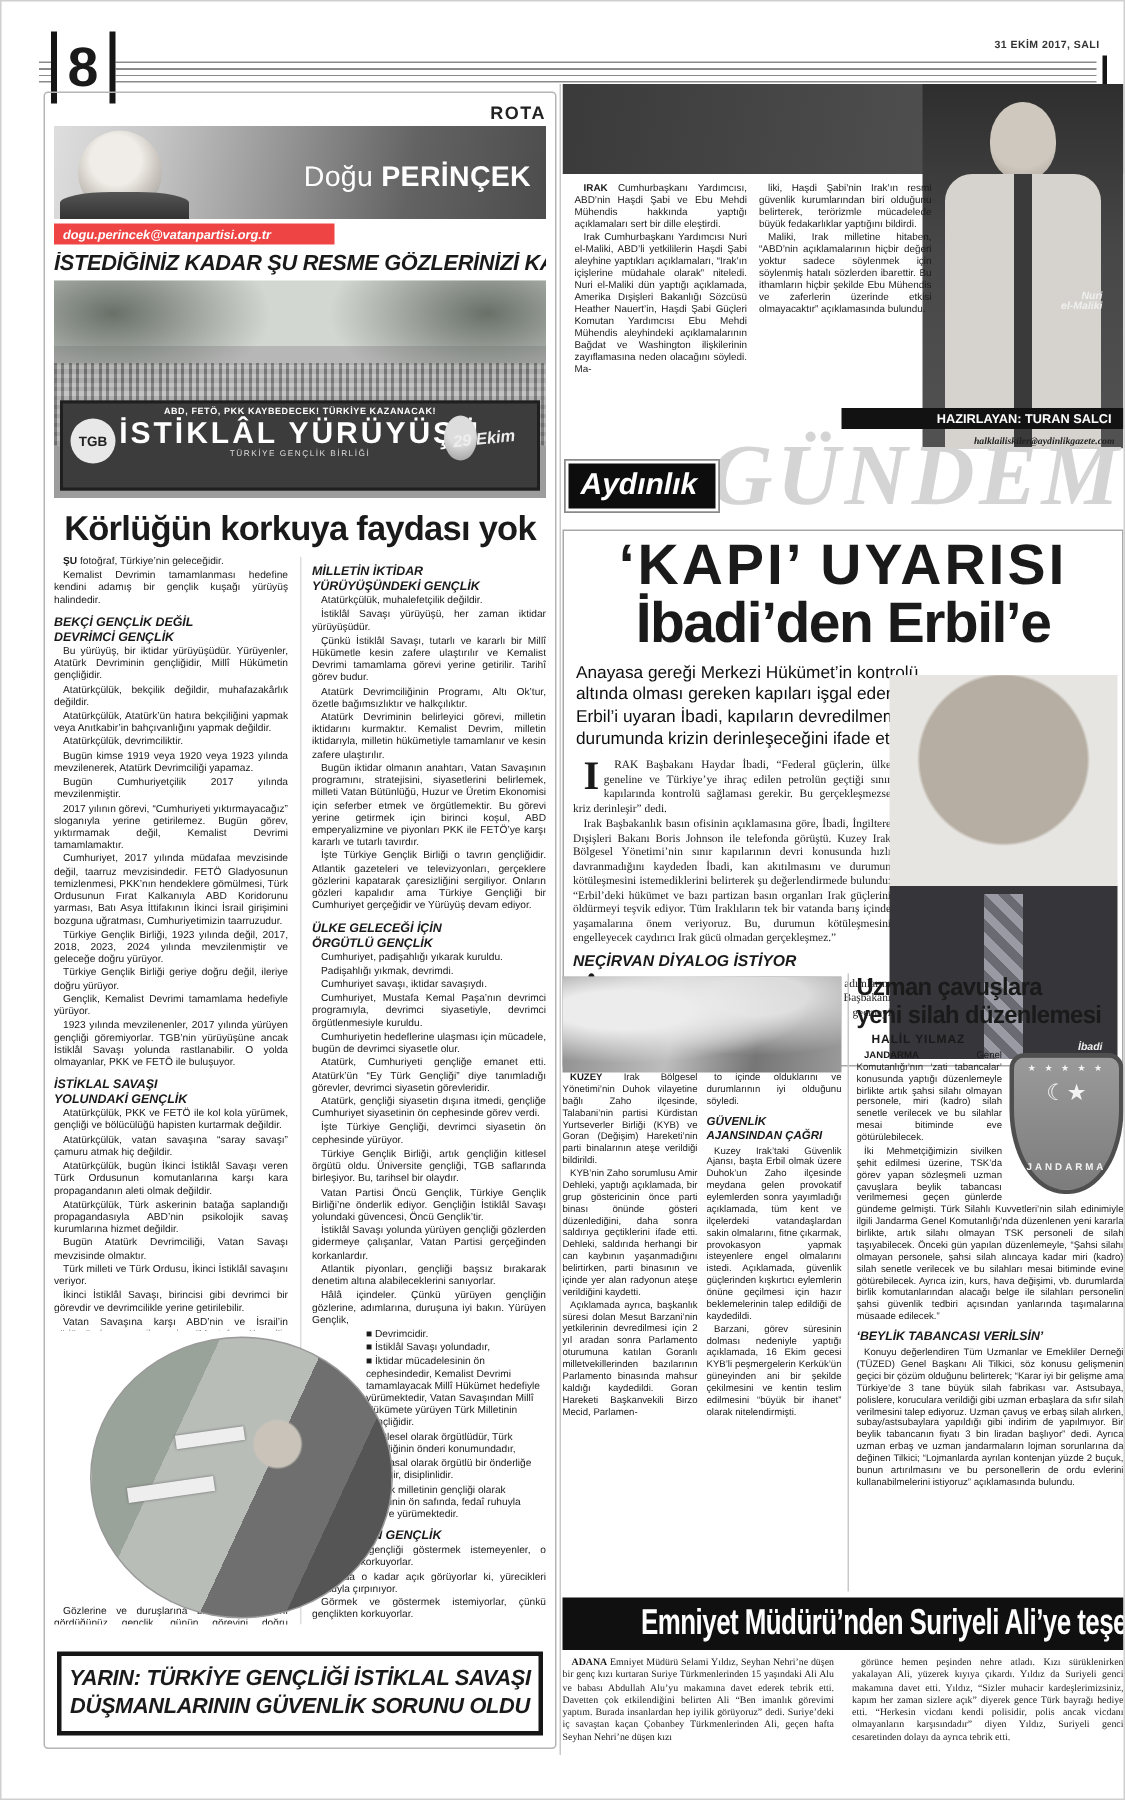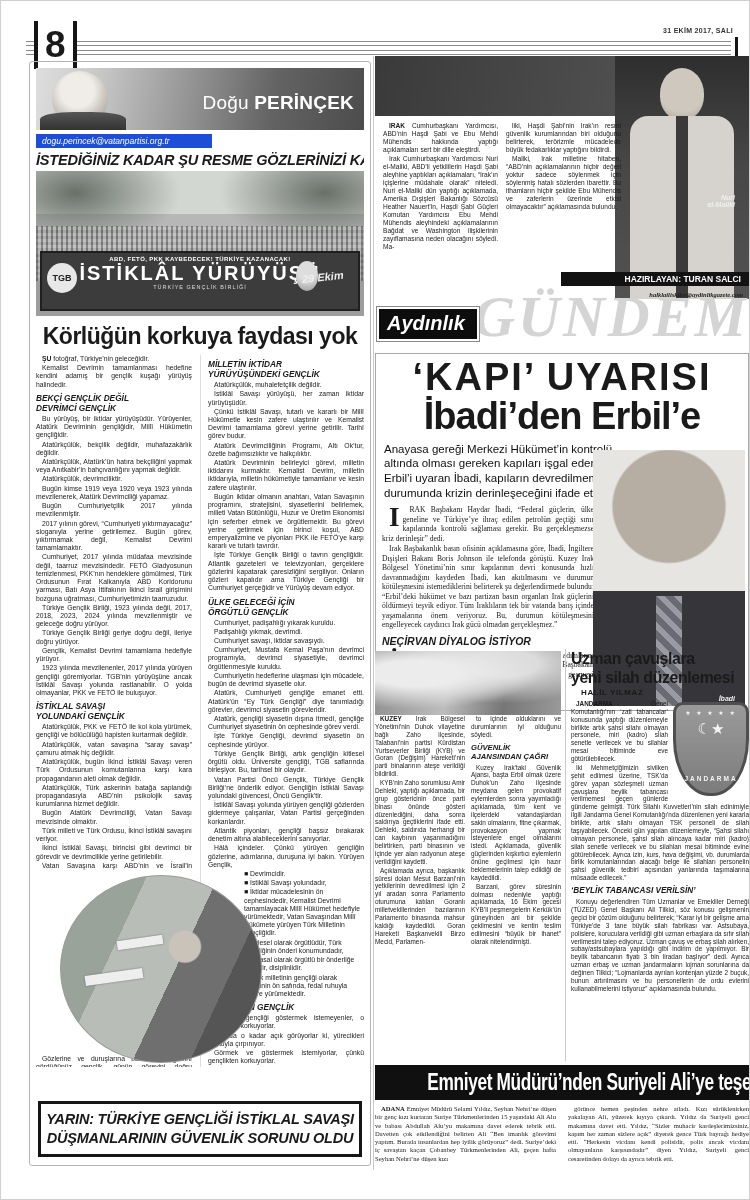--- a/index.html
+++ b/index.html
@@ -18,21 +18,21 @@
         border-radius:3px;padding:6px;box-sizing:border-box;}
   .rota-label{text-align:right;font-size:12px;font-weight:700;letter-spacing:1px;color:#222;height:16px;}
   .author-banner{position:relative;height:62px;
      background:linear-gradient(100deg,#dedede 0%,#c6c6c6 20%,#979797 45%,#636363 72%,#4c4c4c 100%);}
   .author-head{position:absolute;left:16px;top:3px;width:56px;height:56px;border-radius:50%;
      background:radial-gradient(circle at 45% 35%,#f0ede8 0 35%,#c9c4bd 60%,#8c8c8c 100%);}
   .author-suit{position:absolute;left:4px;bottom:0;width:86px;height:18px;border-radius:40% 40% 0 0;
      background:linear-gradient(#555,#333);}
   .author-name{position:absolute;right:10px;bottom:16px;color:#fff;font-size:19px;letter-spacing:.2px;margin-left:10px;}
   .author-name .fn{font-weight:300;} .author-name .ln{font-weight:800;}
-  .email-bar{display:inline-block;background:#1d4ed8;color:#fff;font-size:8.5px;font-weight:400;
+  .email-bar{display:inline-block;background:#ef4444;color:#fff;font-size:8.5px;font-weight:700;
      font-style:italic;padding:2px 42px 2px 6px;margin-top:1px;}
   .kicker{font-style:italic;font-weight:900;font-size:14.5px;letter-spacing:-.2px;white-space:nowrap;
      overflow:hidden;margin:4px 0 3px;}
   .march-photo{position:relative;height:145px;overflow:hidden;
      background:
        radial-gradient(ellipse 150px 80px at 12% 15%,#687068 0%,rgba(104,112,104,0) 70%),
        radial-gradient(ellipse 150px 80px at 88% 15%,#687068 0%,rgba(104,112,104,0) 70%),
        linear-gradient(#d3d7d2 0 30%,#b7b7b7 30% 55%,#9d9d9d 55% 100%);}
   .crowd{position:absolute;left:0;right:0;top:38%;height:38%;
      background:repeating-linear-gradient(90deg,rgba(70,70,70,.45) 0 2px,rgba(205,205,205,.4) 2px 5px),
@@ -154,20 +154,21 @@
 <div id="page">
 
   <div class="hdr-rules"></div>
   <div class="page-num">8</div>
   <div class="hdr-endbar"></div>
   <div class="hdr-date">31 EKİM 2017, SALI</div>
 
   <div class="vline" style="left:372px;top:55px;height:1114px;"></div>
 
   <div id="rota">
+    <div class="rota-label">ROTA</div>
     <div class="author-banner">
       <div class="author-head"></div>
       <div class="author-suit"></div>
       <div class="author-name"><span class="fn">Doğu </span><span class="ln">PERİNÇEK</span></div>
     </div>
     <div class="email-bar">dogu.perincek@vatanpartisi.org.tr</div>
     <div class="kicker">İSTEDİĞİNİZ KADAR ŞU RESME GÖZLERİNİZİ KAPATIN</div>
 
     <div class="march-photo">
       <div class="crowd"></div>

